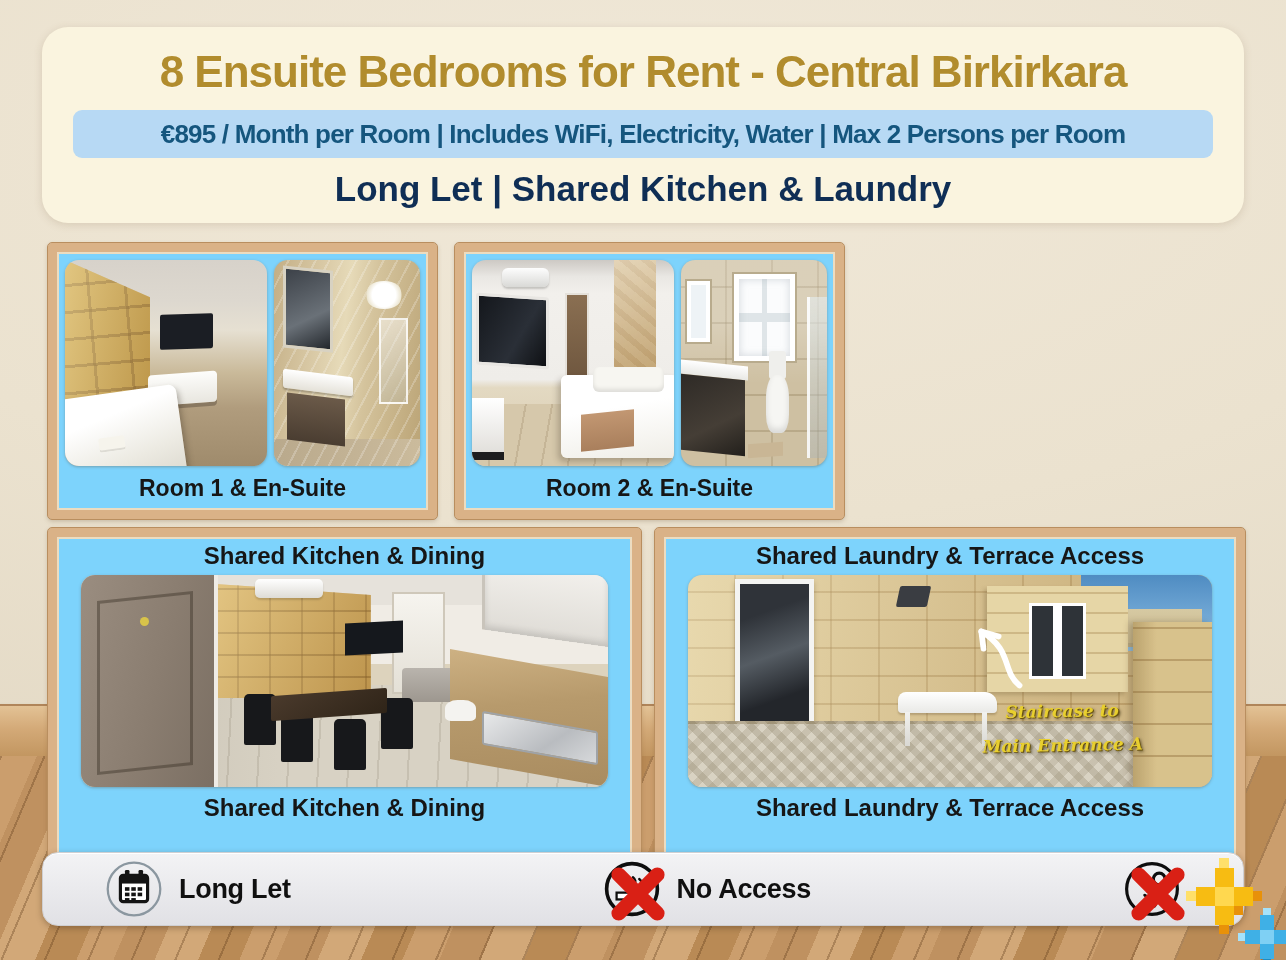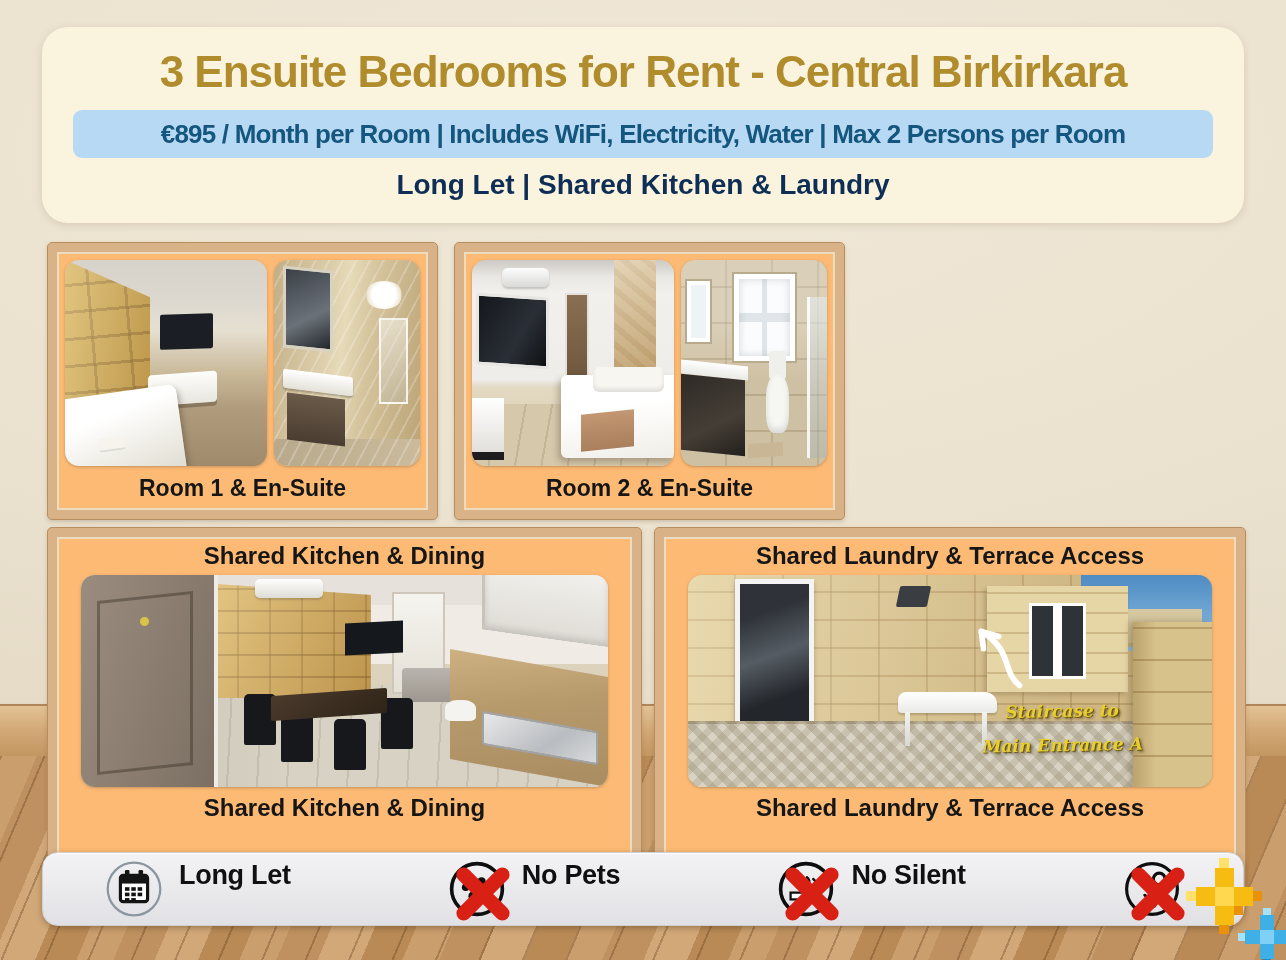--- a/index.html
+++ b/index.html
@@ -22,24 +22,24 @@
     }
 
   
   .header-card { position:absolute; left:42px; top:27px; width:1202px; height:196px;
     background:#faf4df; border-radius:26px; box-shadow:0 2px 8px rgba(120,95,60,.18); text-align:center; }
   .title { margin-top:20px; font-size:44px; font-weight:800; letter-spacing:-1px; white-space:nowrap;
     color:#b18c2d; text-shadow:0 1px 0 rgba(255,255,255,.4); }
   .price-bar { margin:13px auto 0; width:1140px; height:48px; border-radius:9px; background:#b7d9f4;
     display:flex; align-items:center; justify-content:center;
     font-size:26px; font-weight:700; letter-spacing:-0.8px; color:#15567e; white-space:nowrap; }
-  .terms-line { margin-top:11px; font-size:28px; font-weight:700; color:#0f2e55; }
-
-  
-  .panel { position:absolute; background:#fdba74; border:9px solid #dab287; border-radius:4px;
+  .terms-line { margin-top:11px; font-size:35px; font-weight:700; color:#0f2e55; }
+
+  
+  .panel { position:absolute; background:#7dd3fc; border:9px solid #dab287; border-radius:4px;
     outline:1px solid #b98e5f; box-shadow: inset 0 0 0 2px #ecdcc0, 0 2px 5px rgba(90,65,35,.28); }
   .caption { display:flex; align-items:center; justify-content:center;
     font-weight:700; color:#161616; }
   .room-panel { top:243px; width:389px; height:276px; }
   #panel-room1 { left:48px; } #panel-room2 { left:455px; } #panel-room3 { left:855px; }
   .room-panel .photos { display:flex; gap:7px; padding:8px 8px 0; height:214px; }
   .room-panel .photos .photo:first-child { flex:0 0 57%; }
   .room-panel .photos .photo:last-child { flex:1; }
   .room-panel .caption { height:44px; font-size:23px; }
 
@@ -241,21 +241,21 @@
     font-family:"DejaVu Serif", serif; font-style:italic; font-weight:bold; color:#e8cf2e;
     font-size:17px; line-height:2.0; text-shadow:1px 1px 0 #6b5510, 2px 2px 3px rgba(40,30,0,.6);
     transform:rotate(-1deg); }
   .t-note span { display:block; }
 
   
   .amenities-bar { position:absolute; left:42px; top:852px; width:1202px; height:74px; border-radius:16px;
     background:linear-gradient(180deg,#f3f3f5,#e1e1e5); border:1px solid #cfcfd2;
     box-shadow:0 2px 6px rgba(60,40,20,.35), inset 0 1px 0 #ffffff;
     display:flex; align-items:center; justify-content:space-between; padding:0 62px; }
-  .amenity { display:flex; gap:16px; }
+  .amenity { display:flex; align-items:center; gap:16px; }
   .amenity .icon { position:relative; width:58px; height:58px; flex:0 0 58px; }
   .amenity .icon svg { display:block; width:100%; height:100%; }
   .amenity .label { font-size:27px; font-weight:700; color:#101010; letter-spacing:-0.3px; white-space:nowrap; }
   .redx { position:absolute; right:-6px; bottom:-5px; width:24px; height:24px; }
 
   
   .footnote { position:absolute; left:0; top:929px; width:100%; text-align:center;
     font-size:21px; font-style:italic; font-weight:500; color:#26211c; }
   .sparkle { position:absolute; z-index:5; }
   .sparkle.yellow { left:1186px; top:858px; width:76px; height:76px; }
@@ -264,21 +264,21 @@
 </head>
 <body>
 
 <div class="page">
 
   <i class="ph backdrop-wall"></i>
   <i class="ph backdrop-skirting"></i>
   <i class="ph backdrop-floor"></i>
 
   <header class="header-card">
-    <h1 class="title">3 Ensuite Bedrooms for Rent - Central Birkirkara</h1>
+    <h1 class="title">8 Ensuite Bedrooms for Rent - Central Birkirkara</h1>
     <div class="price-bar">€895 / Month per Room | Includes WiFi, Electricity, Water | Max 2 Persons per Room</div>
     <div class="terms-line">Long Let | Shared Kitchen &amp; Laundry</div>
   </header>
 
   <section class="panel room-panel" id="panel-room1">
     <div class="photos">
       <div class="photo s-r1bed">
         <i class="ph stone"></i>
         <i class="ph tv"></i>
         <i class="ph bed-far"></i>
@@ -390,55 +390,36 @@
               <rect x="29" y="36" width="5" height="4"></rect>
               <rect x="36" y="36" width="5" height="4"></rect>
             <rect x="22" y="42" width="5" height="3"></rect>
               <rect x="29" y="42" width="5" height="3"></rect>
           </g>
         </svg>
       </span>
       <span class="label">Long Let</span>
     </div>
 
-    <div class="amenity">
-      <span class="icon">
-        <svg viewBox="0 0 64 64">
-          <circle cx="32" cy="32" r="28" fill="none" stroke="#0e0e0e" stroke-width="4"></circle>
-          <g fill="#0e0e0e">
-            <ellipse cx="32" cy="40" rx="9.5" ry="7.5"></ellipse>
-            <circle cx="19.5" cy="30" r="4.2"></circle>
-              <circle cx="27" cy="23.5" r="4.6"></circle>
-            <circle cx="37" cy="23.5" r="4.6"></circle>
-              <circle cx="44.5" cy="30" r="4.2"></circle>
-          </g>
-          <line x1="13" y1="12" x2="51" y2="52" stroke="#0e0e0e" stroke-width="4.5"></line>
-        </svg>
-        <svg class="redx" viewBox="0 0 24 24">
-          <path d="M4,4 L20,20 M20,4 L4,20" stroke="#d92015" stroke-width="6" stroke-linecap="round"></path>
-        </svg>
-      </span>
-      <span class="label">No Pets</span>
-    </div>
 
     <div class="amenity">
       <span class="icon">
         <svg viewBox="0 0 64 64">
           <circle cx="32" cy="32" r="28" fill="none" stroke="#0e0e0e" stroke-width="4"></circle>
           <rect x="15" y="36" width="26" height="7.5" fill="#ffffff" stroke="#0e0e0e" stroke-width="2.5"></rect>
           <rect x="41" y="36" width="6" height="7.5" fill="#0e0e0e"></rect>
           <path d="M40,21 q5,4 1,8 q-4,4 1,7" fill="none" stroke="#0e0e0e" stroke-width="2.6" stroke-linecap="round"></path>
           <path d="M33,19 q5,4 1,8 q-4,4 1,7" fill="none" stroke="#0e0e0e" stroke-width="2.6" stroke-linecap="round"></path>
           <line x1="13" y1="13" x2="51" y2="51" stroke="#0e0e0e" stroke-width="4.5"></line>
         </svg>
         <svg class="redx" viewBox="0 0 24 24">
           <path d="M4,4 L20,20 M20,4 L4,20" stroke="#d92015" stroke-width="6" stroke-linecap="round"></path>
         </svg>
       </span>
-      <span class="label">No Silent</span>
+      <span class="label">No Access</span>
     </div>
 
     <div class="amenity">
       <span class="icon">
         <svg viewBox="0 0 64 64">
           <circle cx="32" cy="32" r="28" fill="none" stroke="#0e0e0e" stroke-width="3.5"></circle>
           <circle cx="40" cy="21" r="6.5" fill="none" stroke="#0e0e0e" stroke-width="3.5"></circle>
           <line x1="37" y1="27" x2="26" y2="48" stroke="#0e0e0e" stroke-width="3.5" stroke-linecap="round"></line>
           <line x1="29" y1="42" x2="24" y2="39" stroke="#0e0e0e" stroke-width="3.2" stroke-linecap="round"></line>
           <line x1="31.5" y1="37" x2="27" y2="34.5" stroke="#0e0e0e" stroke-width="3.2" stroke-linecap="round"></line>

